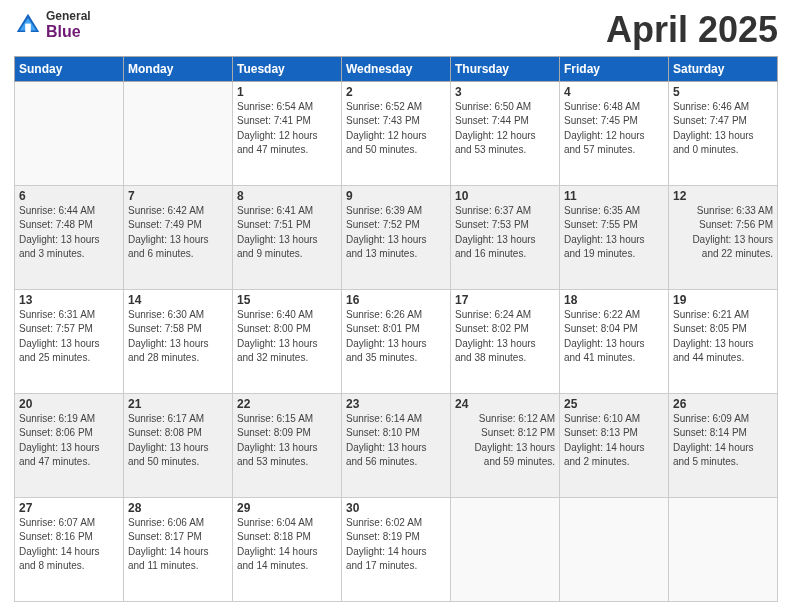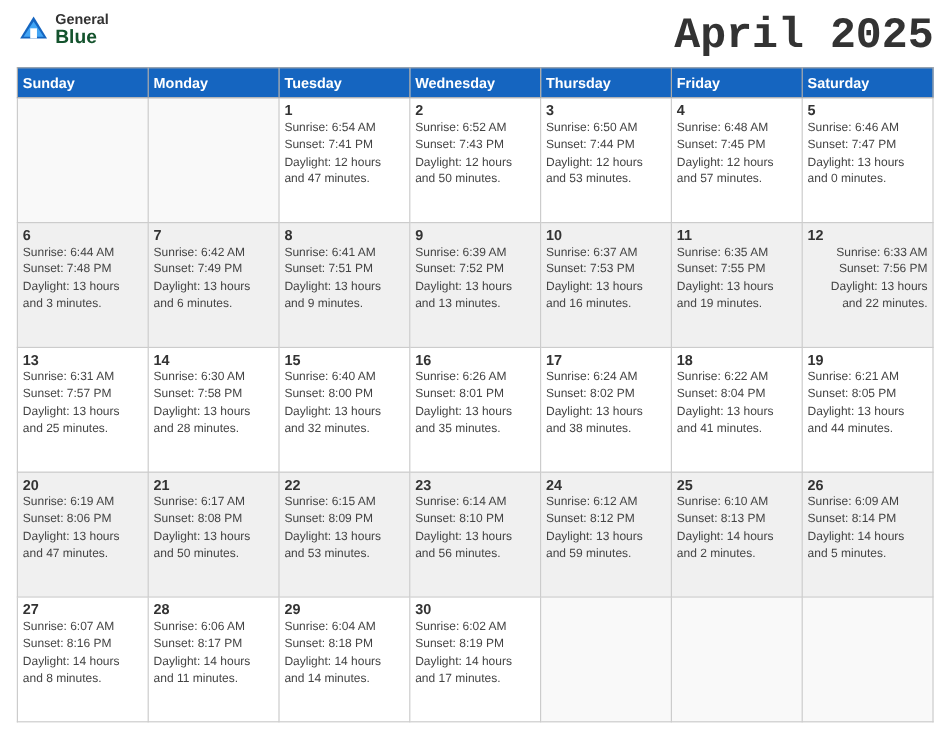--- a/index.html
+++ b/index.html
@@ -34,35 +34,34 @@
       line-height: 1.1;
     }
     .logo-general {
       font-size: 12px;
       font-weight: bold;
       color: #333;
     }
     .logo-blue {
       font-size: 16px;
       font-weight: bold;
-      color: #14532d;
+      color: #701a75;
     }
     .logo-icon {
       width: 28px;
       height: 28px;
     }
     .title-block {
       text-align: right;
     }
     .main-title {
       font-size: 36px;
       font-weight: bold;
       color: #333;
       line-height: 1.1;
-      font-family: Liberation Mono, monospace;
     }
     .sub-title {
       font-size: 15px;
       color: #333;
     }
     .calendar {
       flex: 1;
       border-collapse: collapse;
       width: 100%;
       font-size: 10.5px;
@@ -278,21 +277,21 @@
 Daylight: 13 hours and 53 minutes.</div>
           </td>
           <td>
             <span class="day-num">23</span>
             <div class="day-info" style="white-space: pre-line;">Sunrise: 6:14 AM
 Sunset: 8:10 PM
 Daylight: 13 hours and 56 minutes.</div>
           </td>
           <td>
             <span class="day-num">24</span>
-            <div class="day-info" style="white-space: pre-line;">Sunrise: 6:12 AM
+            <div class="day-info" style="white-space: pre-line; text-align: right;">Sunrise: 6:12 AM
 Sunset: 8:12 PM
 Daylight: 13 hours and 59 minutes.</div>
           </td>
           <td>
             <span class="day-num">25</span>
             <div class="day-info" style="white-space: pre-line;">Sunrise: 6:10 AM
 Sunset: 8:13 PM
 Daylight: 14 hours and 2 minutes.</div>
           </td>
           <td>

